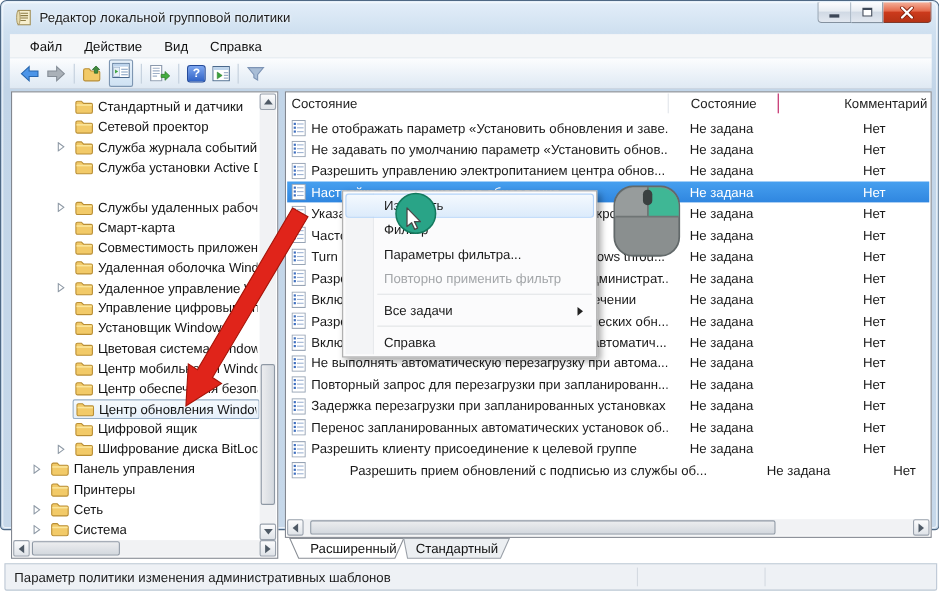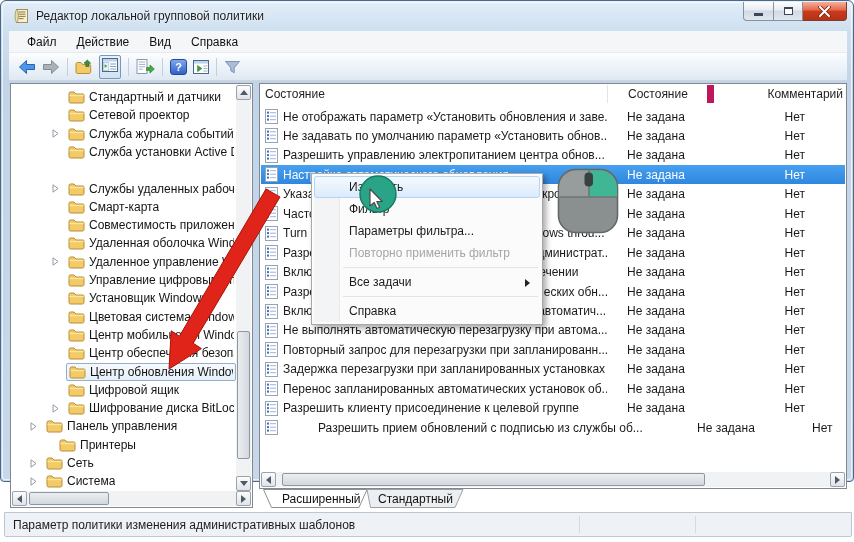--- a/index.html
+++ b/index.html
@@ -42,21 +42,21 @@
   .expander{position:absolute;width:10px;height:10px;display:flex;align-items:center;}
   .rowbox{position:absolute;right:0;display:flex;align-items:center;gap:4px;height:18px;overflow:hidden;padding:0 2px;}
   .tree-row.selected .rowbox{border:1px solid #96aec6;border-radius:2px;background:linear-gradient(#f6fafd,#e6f0fa);}
   .tree-label{overflow:hidden;white-space:nowrap;}
   #listpanel{position:absolute;left:258px;top:82px;width:588px;height:406px;background:#fff;border:1px solid #828790;}
   .list-header{position:absolute;left:1px;top:1px;right:1px;height:18px;display:grid;grid-template-columns:346px 100px 1fr;
     font-size:12px;color:#1f1f1f;background:#fff;}
   .hcell{display:flex;align-items:center;overflow:hidden;white-space:nowrap;}
   .hcell.c1{padding-left:4px;}
   .hcell.c2{padding-left:20px;border-left:1px solid #e1e5ea;}
-  .hcell.c3{justify-content:flex-end;padding-right:2px;border-left:7px solid #be185d;}
+  .hcell.c3{justify-content:flex-end;padding-right:2px;border-left:1px solid #be185d;}
   #list-rows{position:absolute;left:1px;top:19px;right:1px;bottom:16px;overflow:hidden;}
   .lrow{position:absolute;left:0;right:0;height:19px;display:grid;grid-template-columns:22px 324px 100px 1fr;
     align-items:center;font-size:12px;color:#1a1a1a;white-space:nowrap;}
   .lrow .ic{padding-left:4px;display:flex;align-items:center;}
   .lrow .nm{overflow:hidden;}
   .lrow .st{padding-left:20px;}
   .lrow .cm{text-align:right;padding-right:40px;}
   .lrow.selected{background:linear-gradient(#47a0ef,#2f86e0);color:#fff;}
   
   .sb{position:absolute;background:#f1f2f4;}
@@ -417,21 +417,21 @@
                 <svg width="17" height="14" viewBox="0 0 17 14">
                   <path d="M1,3.5 C1,2.7 1.6,2 2.5,2 H6 L8,4 H15 C15.8,4 16,4.6 16,5.2 V11.5 C16,12.3 15.4,13 14.5,13 H2.5 C1.6,13 1,12.3 1,11.5 Z" fill="#f2ca68" stroke="#b98e34"></path>
                   <rect x="1.5" y="4.8" width="14" height="1.4" fill="#fbe69b"></rect>
                 </svg>
               </span>
               <span class="tree-label">Панель управления</span>
             </span>
           </div>
           <div class="tree-row" style="top: 351.7px;">
             <span class="expander" style="left: 17px;"></span>
-            <span class="rowbox" style="left: 45px;">
+            <span class="rowbox" style="left: 32px;">
               <span style="display: flex;">
                 <svg width="17" height="14" viewBox="0 0 17 14">
                   <path d="M1,3.5 C1,2.7 1.6,2 2.5,2 H6 L8,4 H15 C15.8,4 16,4.6 16,5.2 V11.5 C16,12.3 15.4,13 14.5,13 H2.5 C1.6,13 1,12.3 1,11.5 Z" fill="#f2ca68" stroke="#b98e34"></path>
                   <rect x="1.5" y="4.8" width="14" height="1.4" fill="#fbe69b"></rect>
                 </svg>
               </span>
               <span class="tree-label">Принтеры</span>
             </span>
           </div>
           <div class="tree-row" style="top: 370px;">

